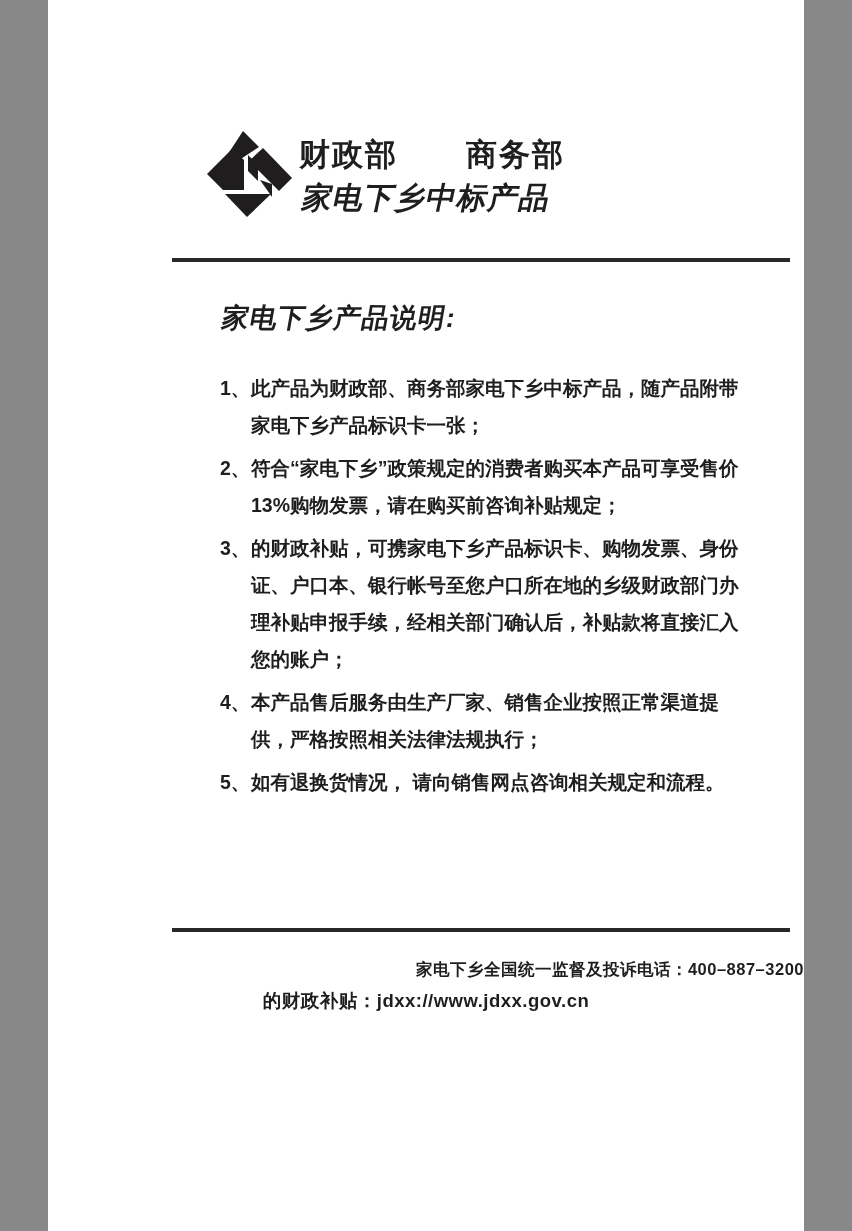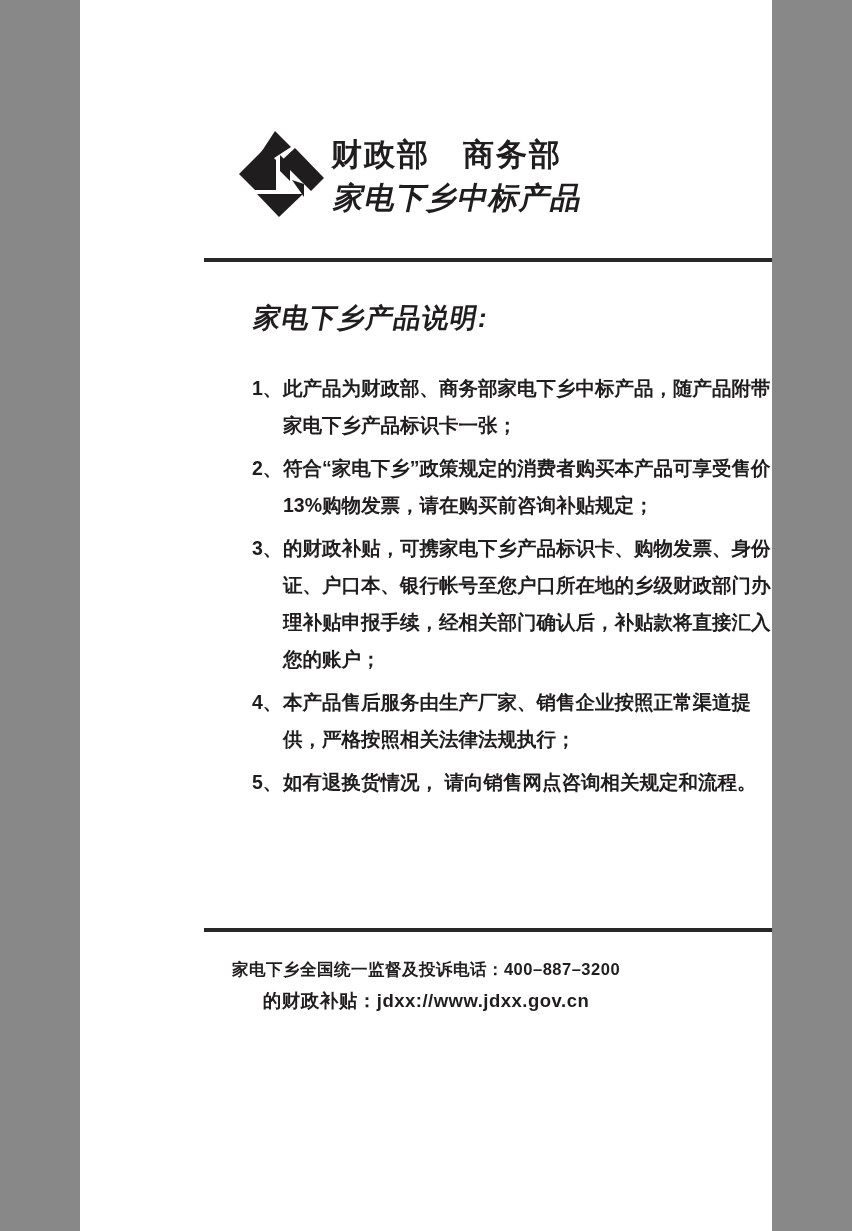--- a/index.html
+++ b/index.html
@@ -5,39 +5,39 @@
   :root{
     --text:#1f1d1e;
     --rule:#282828;
     --background:#ffffff;
   }
   *{margin:0;padding:0;box-sizing:border-box;}
   html,body{background:#888;}
   body{font-family:"Liberation Sans","DejaVu Sans",sans-serif;}
   .page{
     position:relative;
-    width:692px;height:1231px;
+    width:756px;height:1231px;
     margin:0 auto;
     background:var(--background);
     color:var(--text);
     overflow:hidden;
   }
 
   
   .logo-row{position:absolute;left:151px;top:127px;display:flex;}
   .logo-mark{width:100px;height:100px;flex:none;}
   .logo-mark polygon{fill:var(--text);}
   .logo-text{margin-left:0px;padding-top:10px;}
   .logo-title{
     display:flex;
     font-size:31px;line-height:36px;
     font-weight:bold;letter-spacing:2px;
     white-space:nowrap;
   }
-  .logo-title .t2{margin-left:33px;}
+  .logo-title .t2{margin-left:68px;}
   .logo-subtitle{
     margin-top:8px;
     font-size:30px;line-height:34px;
     font-weight:bold;letter-spacing:1px;
     transform:skewX(-12deg);
     transform-origin:left bottom;
     white-space:nowrap;
   }
 
   
@@ -62,21 +62,21 @@
   }
   .note-item{display:flex;margin-bottom:6px;}
   .note-item .num{flex:none;width:31px;}
   .note-item .txt{width:501px;}
 
   
   .footer{
     position:absolute;left:0;top:958px;width:100%;
     text-align:center;font-weight:bold;
   }
-  .footer .hotline{font-size:16.5px;line-height:22px;letter-spacing:0.5px;}
+  .footer .hotline{font-size:16.5px;line-height:22px;letter-spacing:0.5px;text-align:right;}
   .footer .website{font-size:18.5px;line-height:24px;margin-top:9px;letter-spacing:0.5px;}
 </style>
 </head>
 <body>
 
 <div class="page">
 
   <div class="logo-row">
     <svg class="logo-mark" viewBox="0 0 100 100" aria-hidden="true">
       <polygon points="44,4 60,20 34,37 29,27"></polygon>

